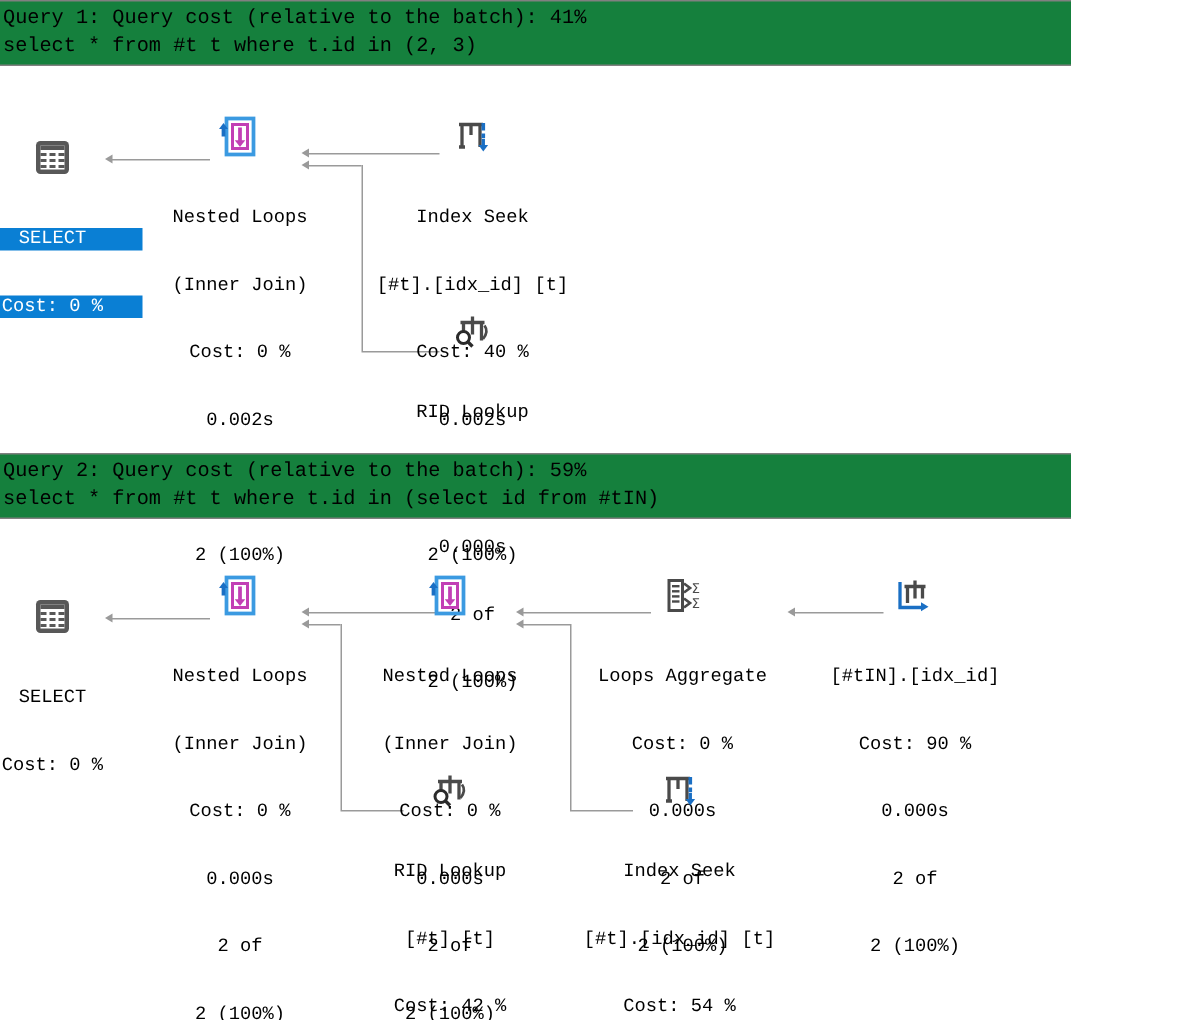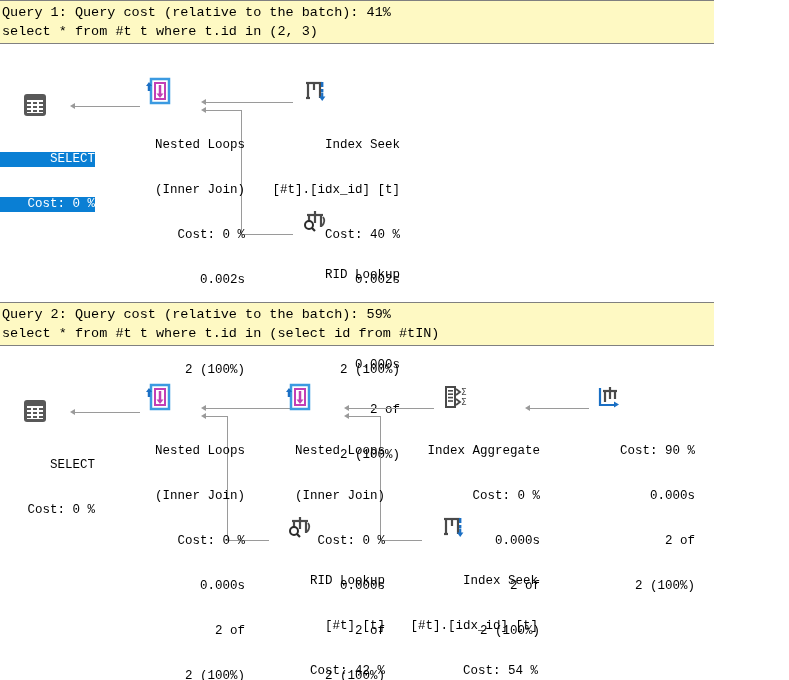--- a/index.html
+++ b/index.html
@@ -17,42 +17,42 @@
     overflow: hidden;
   }
 
   
   .query-header {
     position: absolute;
     left: 0;
     width: 714px;
     border-top: 1px solid #808080;
     border-bottom: 1px solid #808080;
-    background: #fef9c3;
+    background: #15803d;
     padding: 2px 0 2px 2px;
     box-sizing: border-box;
   }
   .query-header .hdr-line {
     white-space: pre;
     line-height: 19px;
     font-size: 13.5px;
     letter-spacing: 0px;
   }
 
   
   .plan {
     position: absolute;
     left: 0;
     width: 789px;
   }
 
   
   .node {
     position: absolute;
-    text-align: right;
+    text-align: center;
     white-space: pre;
     line-height: 15px;
     font-size: 12.5px;
   }
   .node .icon-wrap {
     height: 34px;
     display: flex;
     align-items: center;
     justify-content: center;
   }
@@ -290,39 +290,40 @@
         <rect x="7" y="7" width="5" height="1.6" fill="#4a4a4a"></rect>
         <rect x="7" y="10.4" width="5" height="1.6" fill="#4a4a4a"></rect>
         <rect x="7" y="13.8" width="5" height="1.6" fill="#4a4a4a"></rect>
         <rect x="7" y="17.2" width="5" height="1.6" fill="#4a4a4a"></rect>
         <path d="M15 6 l4 3 l-4 3" fill="none" stroke="#4a4a4a" stroke-width="1.8"></path>
         <path d="M15 16 l4 3 l-4 3" fill="none" stroke="#4a4a4a" stroke-width="1.8"></path>
         <text x="20" y="12" font-family="DejaVu Sans, sans-serif" font-size="9" fill="#4a4a4a">Σ</text>
         <text x="20" y="22" font-family="DejaVu Sans, sans-serif" font-size="9" fill="#4a4a4a">Σ</text>
       </svg>
     </div>
-    <span class="lbl">Index Aggregate</span>
+    <span class="lbl">Loops Aggregate</span>
     <span class="lbl">Cost: 0 %</span>
     <span class="lbl">0.000s</span>
     <span class="lbl">2 of</span>
     <span class="lbl">2 (100%)</span>
   </div>
 
   <div class="node node-wide" style="left:525px; top:0px;">
     <div class="icon-wrap">
       <svg class="op-icon" width="28" height="28" viewBox="0 0 28 28" aria-hidden="true">
         <path d="M7 8 L21 8" stroke="#4a4a4a" stroke-width="2.2" fill="none"></path>
         <path d="M14 4 L14 8" stroke="#4a4a4a" stroke-width="2.2" fill="none"></path>
         <path d="M9 8 L9 19" stroke="#4a4a4a" stroke-width="2.2" fill="none"></path>
         <path d="M19 8 L19 16" stroke="#4a4a4a" stroke-width="2.2" fill="none"></path>
         <path d="M14 8 L14 16" stroke="#4a4a4a" stroke-width="2.2" fill="none"></path>
         <path d="M4 5 L4 22 L18 22" stroke="#1a6fc4" stroke-width="2.2" fill="none"></path>
         <path d="M23 21.5 l-5 -3 l0 6 z" fill="#1a6fc4"></path>
       </svg>
     </div>
+    <span class="lbl">[#tIN].[idx_id]</span>
     <span class="lbl">Cost: 90 %</span>
     <span class="lbl">0.000s</span>
     <span class="lbl">2 of</span>
     <span class="lbl">2 (100%)</span>
   </div>
 
   <div class="node node-wide" style="left:215px; top:130px;">
     <div class="icon-wrap">
       <svg class="op-icon" width="28" height="28" viewBox="0 0 28 28" aria-hidden="true">
         <path d="M6 8 L22 8" stroke="#4a4a4a" stroke-width="2.2" fill="none"></path>

